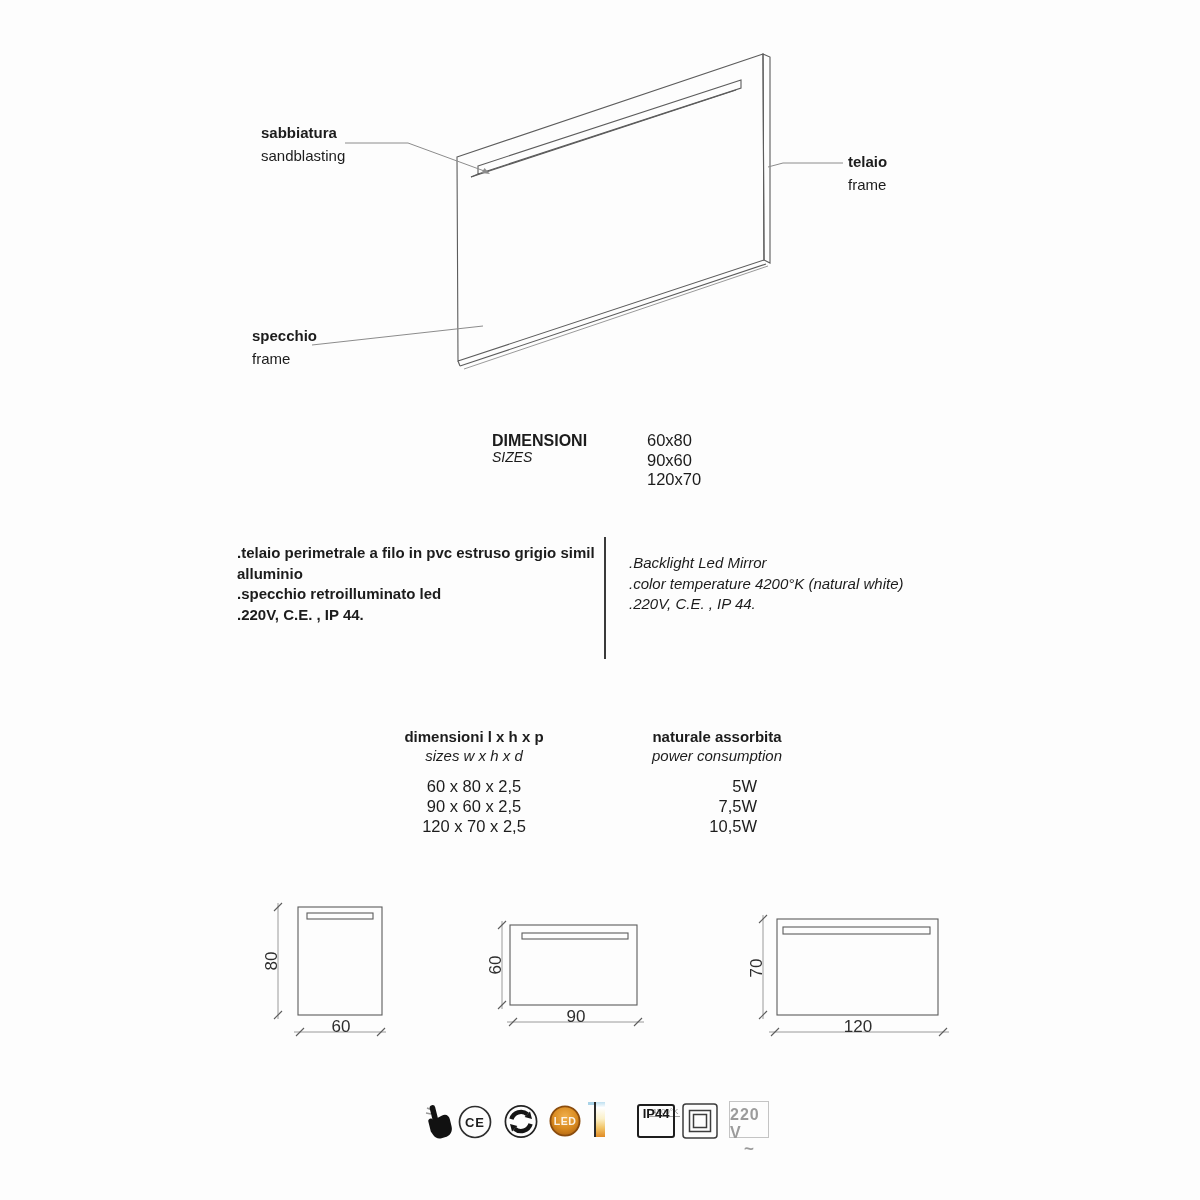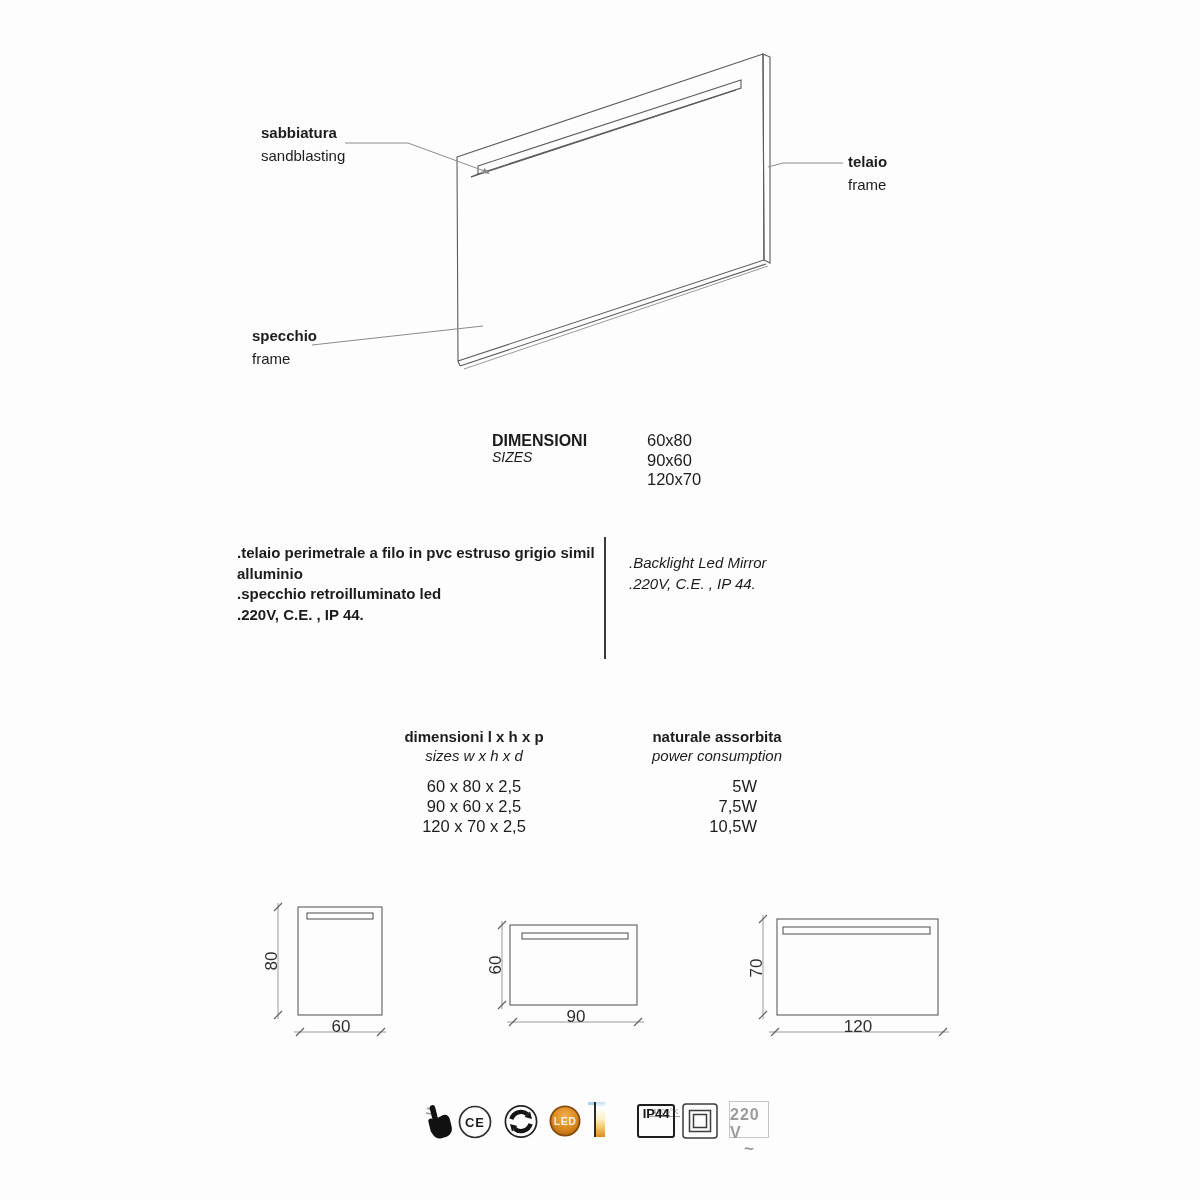--- a/index.html
+++ b/index.html
@@ -133,20 +133,21 @@
   </div>
 
   <div class="abs spec spec-it" style="left:237px;top:543px">
     <p>.telaio perimetrale a filo in pvc estruso grigio simil alluminio</p>
     <p>.specchio retroilluminato led</p>
     <p>.220V, C.E. , IP 44.</p>
   </div>
   <div class="abs vline" style="left:604px;top:537px;height:122px"></div>
   <div class="abs spec spec-en" style="left:629px;top:553px">
     <p>.Backlight Led Mirror</p>
+    <p>.color temperature 4200°K (natural white)</p>
     <p>.220V, C.E. , IP 44.</p>
   </div>
 
   <div class="abs tbl-head" style="left:389px;top:727px;width:170px">
     <div class="b">dimensioni l x h x p</div>
     <div class="i">sizes w x h x d</div>
   </div>
   <div class="abs tbl-head" style="left:637px;top:727px;width:160px">
     <div class="b">naturale assorbita</div>
     <div class="i">power consumption</div>

